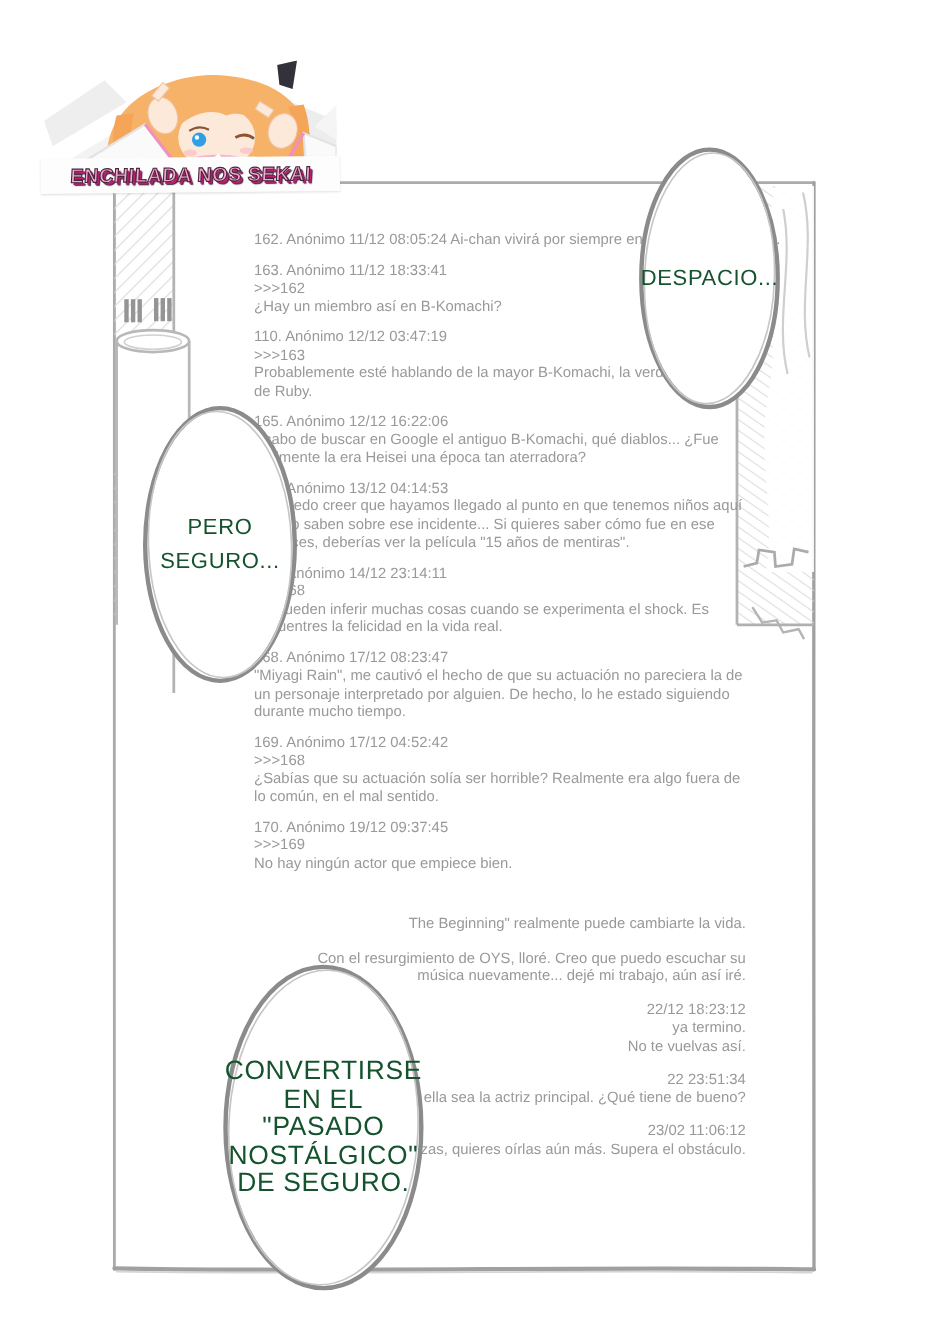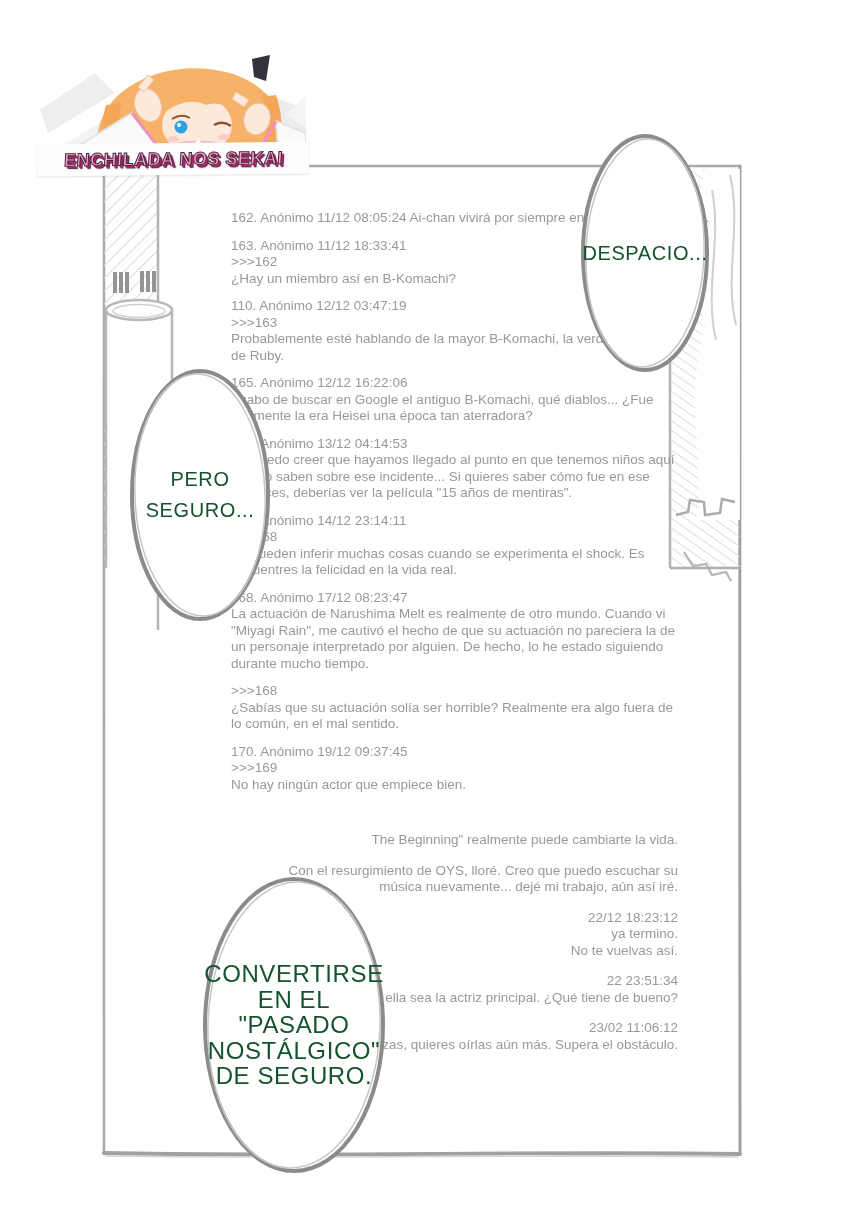--- a/index.html
+++ b/index.html
@@ -123,26 +123,26 @@
       <div class="post-line">entonces, deberías ver la película "15 años de mentiras".</div>
     </div>
     <div class="post">
       <div class="post-line">167. Anónimo 14/12 23:14:11</div>
       <div class="post-line">&gt;&gt;&gt;168</div>
       <div class="post-line">Se pueden inferir muchas cosas cuando se experimenta el shock. Es</div>
       <div class="post-line">encuentres la felicidad en la vida real.</div>
     </div>
     <div class="post">
       <div class="post-line">168. Anónimo 17/12 08:23:47</div>
-      <div class="post-line">La actuación de Narushima Melt es realmente de otro mundo. Cuando vi</div>
       <div class="post-line">"Miyagi Rain", me cautivó el hecho de que su actuación no pareciera la de</div>
       <div class="post-line">un personaje interpretado por alguien. De hecho, lo he estado siguiendo</div>
       <div class="post-line">durante mucho tiempo.</div>
     </div>
     <div class="post">
+      <div class="post-line">169. Anónimo 17/12 04:52:42</div>
       <div class="post-line">&gt;&gt;&gt;168</div>
       <div class="post-line">¿Sabías que su actuación solía ser horrible? Realmente era algo fuera de</div>
       <div class="post-line">lo común, en el mal sentido.</div>
     </div>
     <div class="post">
       <div class="post-line">170. Anónimo 19/12 09:37:45</div>
       <div class="post-line">&gt;&gt;&gt;169</div>
       <div class="post-line">No hay ningún actor que empiece bien.</div>
     </div>
   </div>

